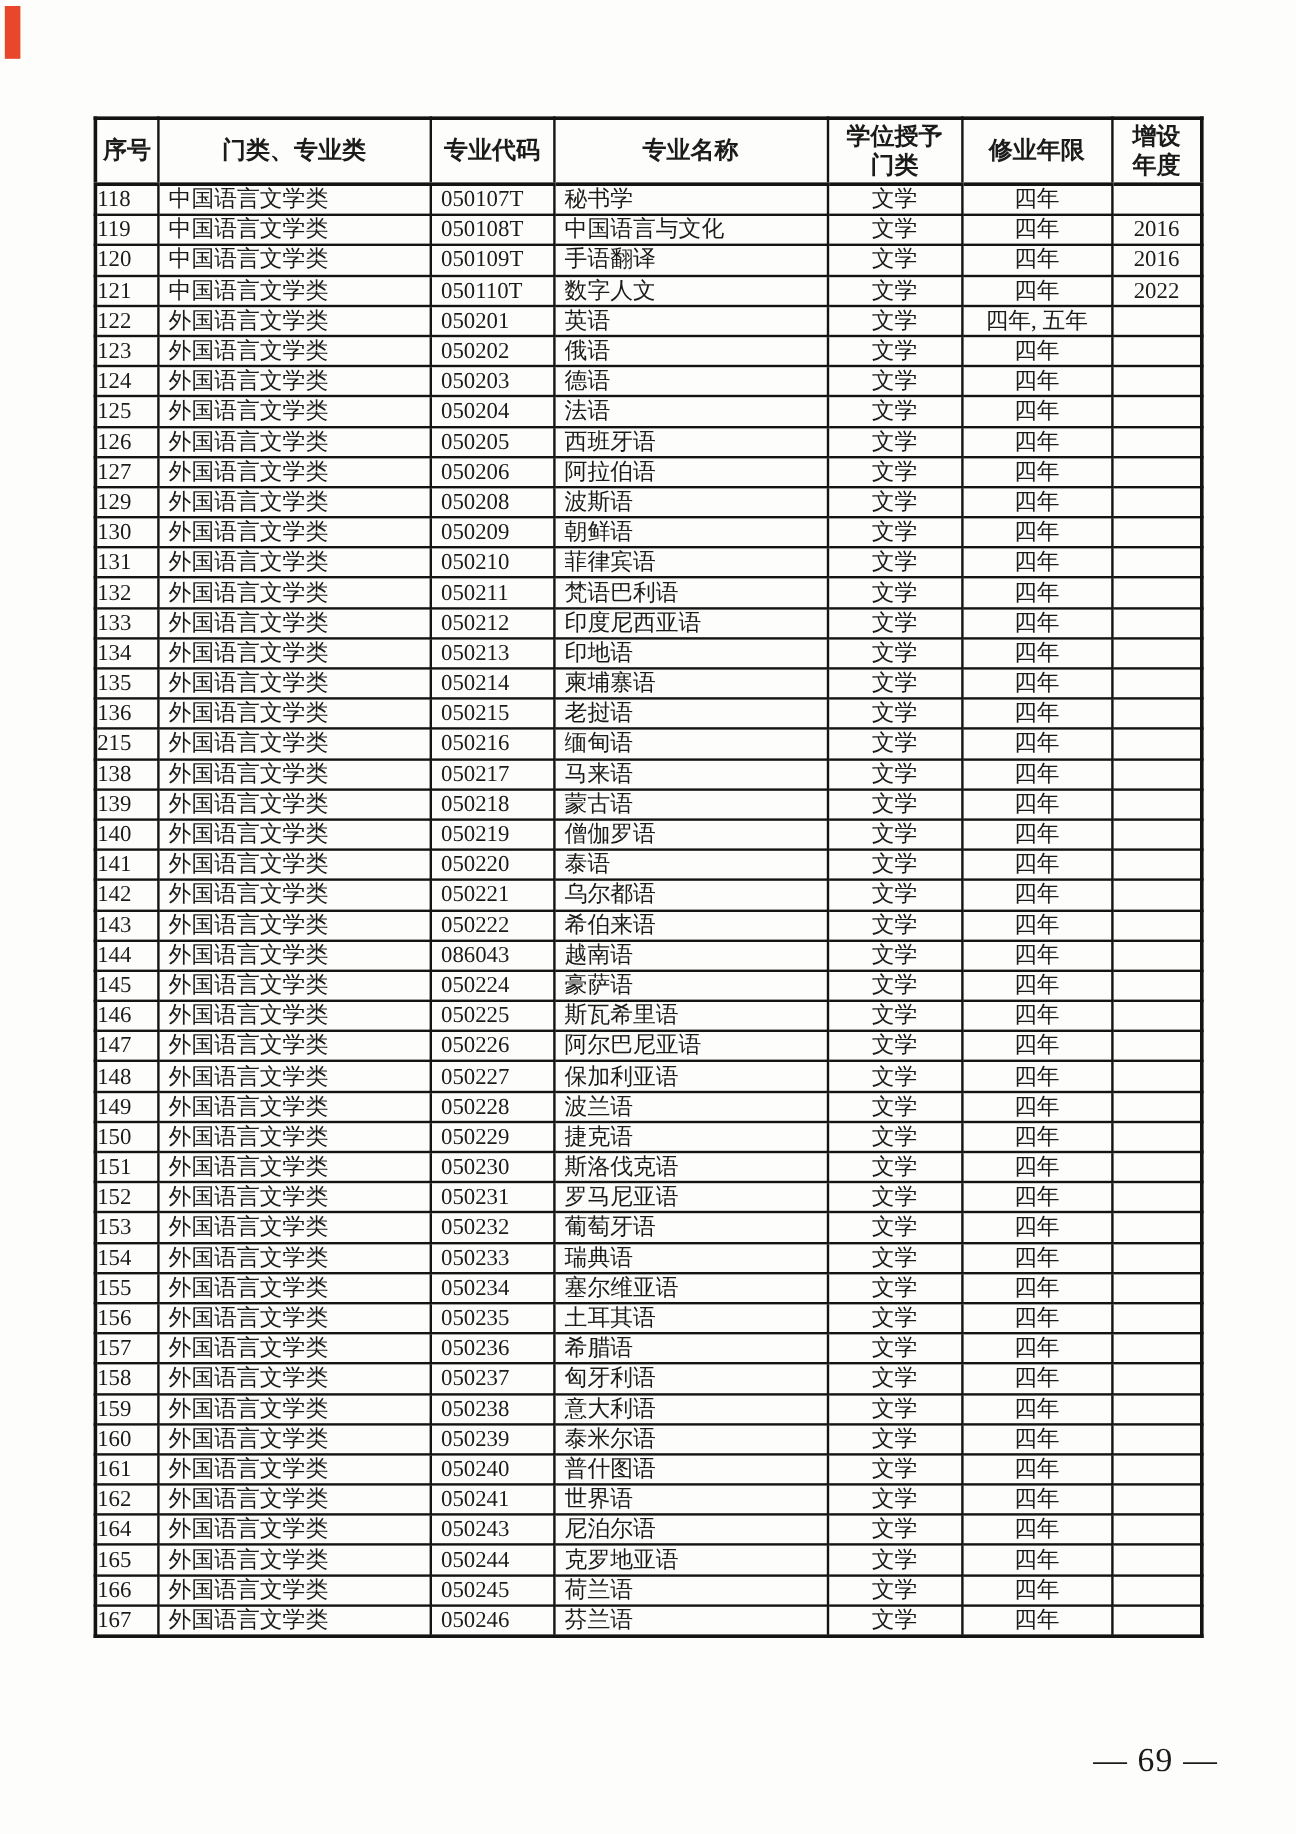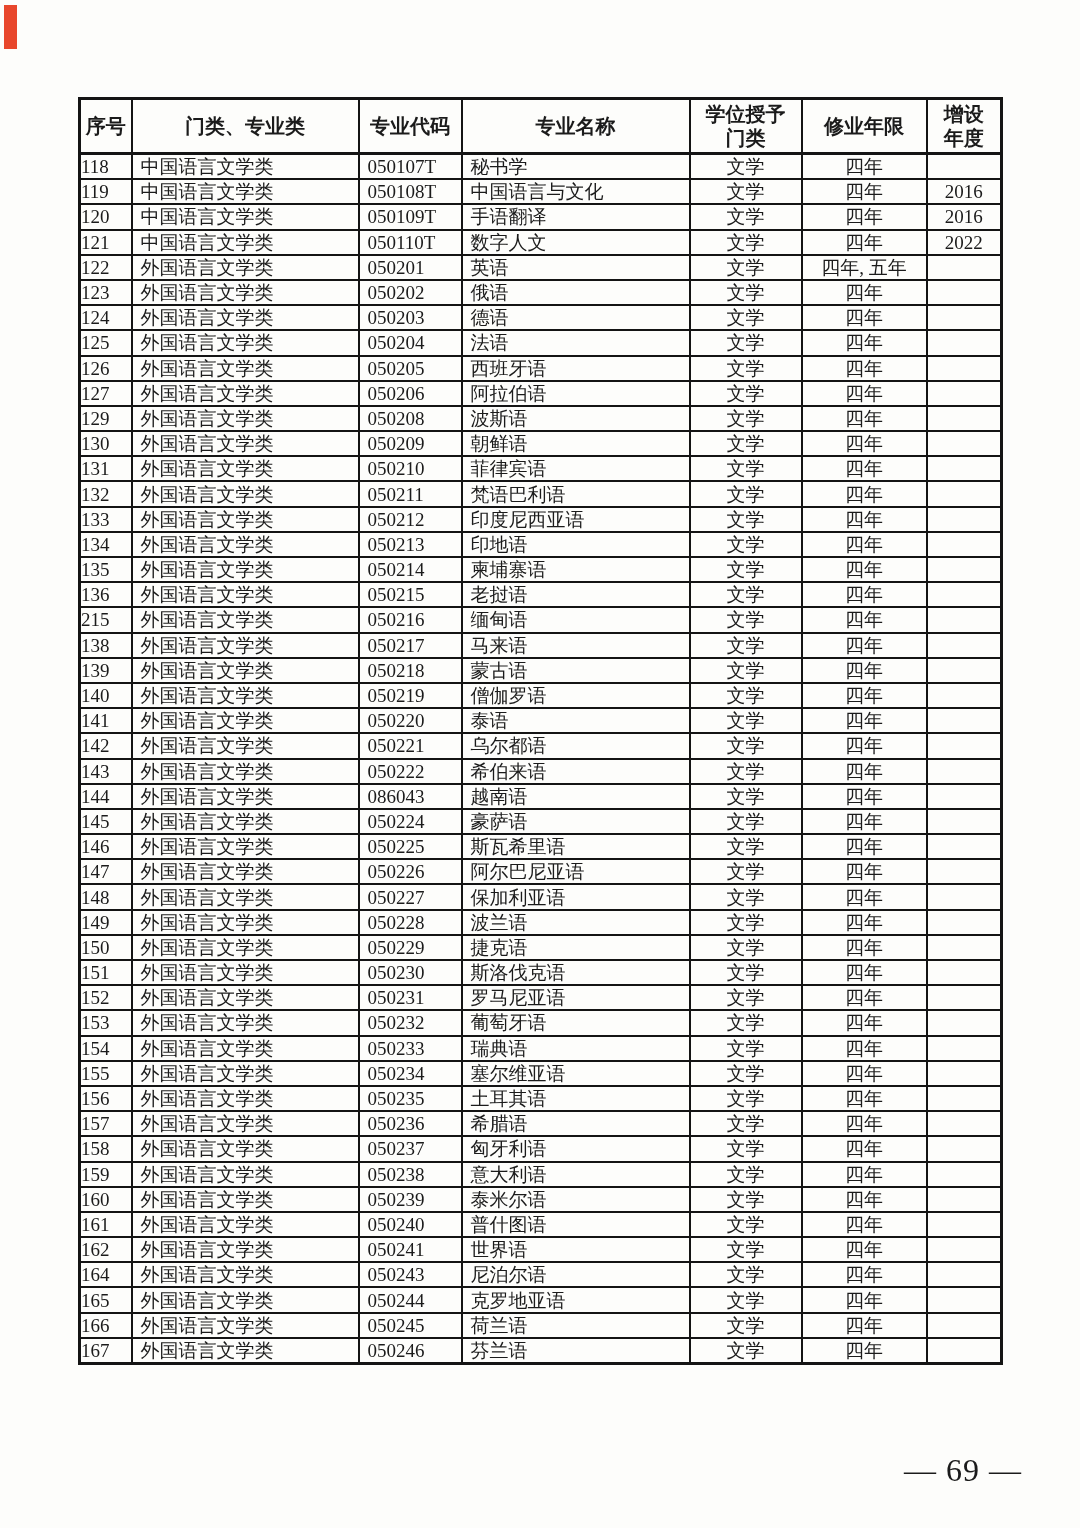--- a/index.html
+++ b/index.html
@@ -42,21 +42,21 @@
   }
   table.majors tbody td:nth-child(1){text-align:left;}
   table.majors tbody td:nth-child(2),
   table.majors tbody td:nth-child(3),
   table.majors tbody td:nth-child(4){text-align:left;padding-left:8px;}
   table.majors tbody td:nth-child(5),
   table.majors tbody td:nth-child(6),
   table.majors tbody td:nth-child(7){text-align:center;}
   .page-num{
     position:absolute;left:878px;top:1452px;width:170px;
-    text-align:center;font-size:32px;color:#1b1b1b;
+    text-align:center;font-size:28px;color:#1b1b1b;
     letter-spacing:1px;
   }
 </style>
 </head>
 <body>
 
 <div class="page">
 
   <div class="accent-bar" style="background: rgb(232, 71, 44);"></div>
 

